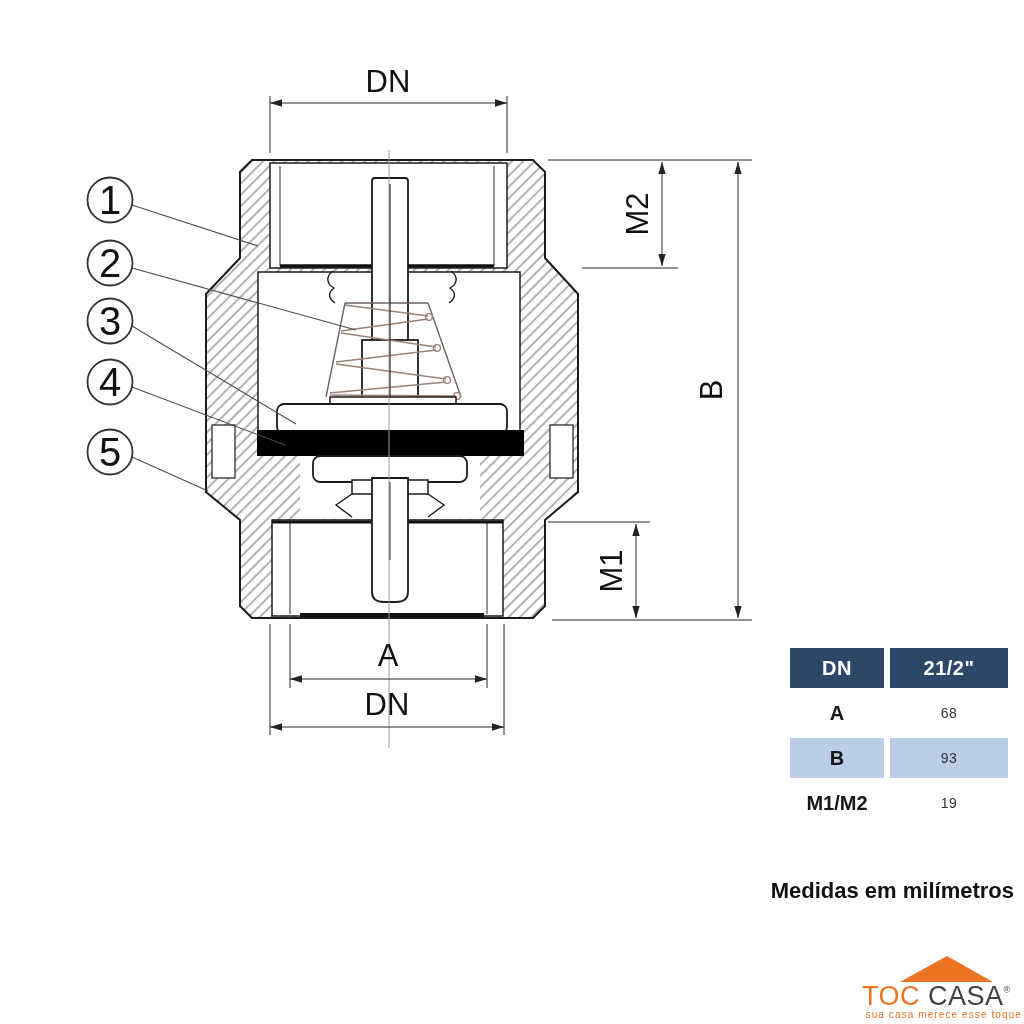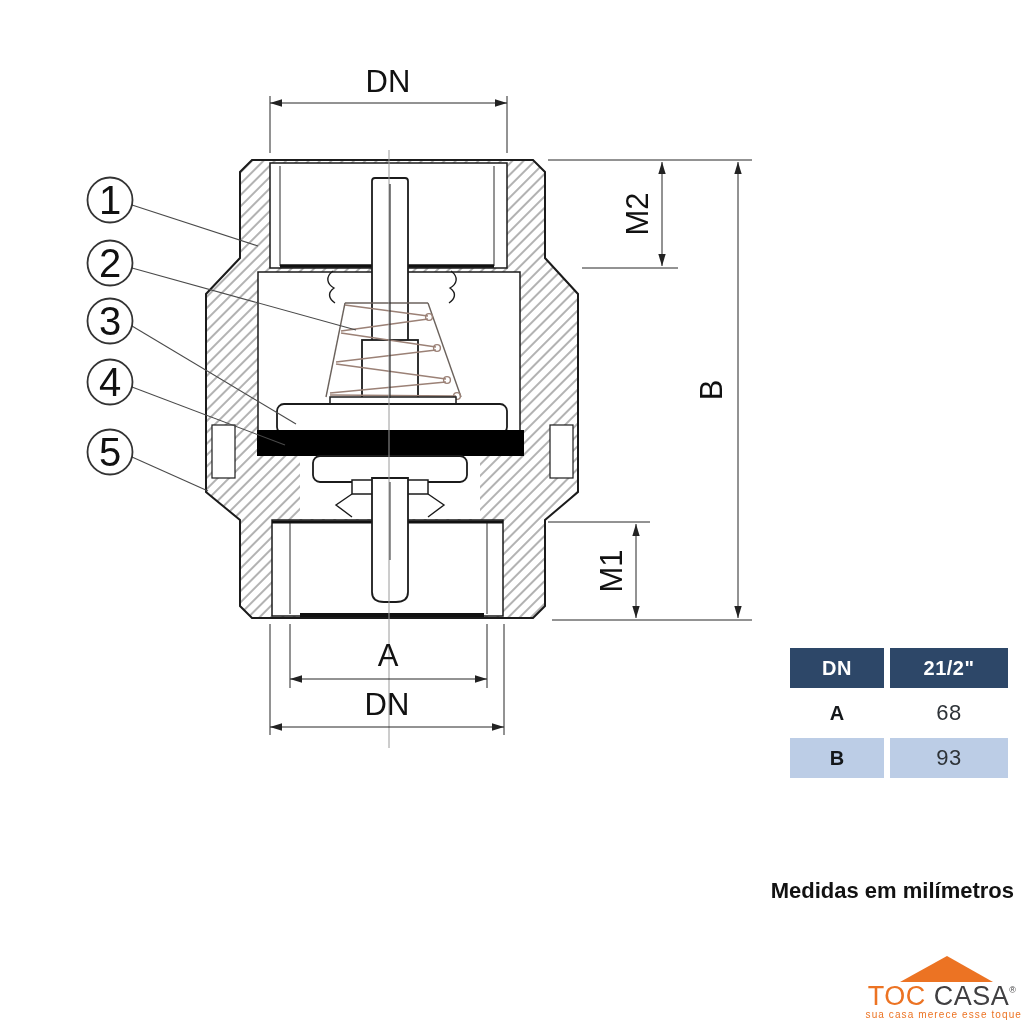--- a/index.html
+++ b/index.html
@@ -11,29 +11,29 @@
 
   
   .spec-table{position:absolute;left:790px;top:648px;width:220px;}
   .spec-row{display:flex;gap:6px;height:40px;margin-bottom:5px;}
   .cell{display:flex;align-items:center;justify-content:center;}
   .cell.label{width:94px;}
   .cell.value{width:118px;}
   .spec-row.header .cell{background:#2D4768;color:#ffffff;font-weight:bold;font-size:20px;letter-spacing:.5px;}
   .spec-row.alt .cell{background:#BCCDE6;}
   .spec-row:not(.header) .cell.label{font-weight:bold;font-size:20px;color:#14171a;}
-  .spec-row:not(.header) .cell.value{font-weight:normal;font-size:22px;color:#2e3338;letter-spacing:.5px;}
+  .spec-row:not(.header) .cell.value{font-weight:normal;font-size:14px;color:#2e3338;letter-spacing:.5px;}
   .units-note{position:absolute;left:766px;top:878px;width:248px;text-align:right;
     font-size:22px;font-weight:600;color:#121212;}
 
   
   .logo{position:absolute;left:862px;top:952px;width:160px;height:68px;}
   .logo .roof{position:absolute;left:0;top:0;}
   .logo .wordmark{position:absolute;left:0;top:29px;width:160px;white-space:nowrap;
-    font-size:27px;letter-spacing:.5px;text-align:center;}
+    font-size:27px;letter-spacing:.5px;text-align:left;}
   .logo .w1{color:#EC7323;}
   .logo .w2{color:#414042;}
   .logo .reg{font-size:9px;color:#414042;vertical-align:12px;}
   .logo .tagline{position:absolute;left:0;top:57px;width:160px;text-align:right;
     font-size:10px;letter-spacing:1.1px;color:#EC7323;white-space:nowrap;}
 </style>
 </head>
 <body>
 
 <svg id="drawing" width="1024" height="1024" viewBox="0 0 1024 1024">
@@ -170,20 +170,24 @@
     <div class="cell value">21/2"</div>
   </div>
   <div class="spec-row">
     <div class="cell label">A</div>
     <div class="cell value">68</div>
   </div>
   <div class="spec-row alt">
     <div class="cell label">B</div>
     <div class="cell value">93</div>
   </div>
+  <div class="spec-row">
+    <div class="cell label">M1/M2</div>
+    <div class="cell value">19</div>
+  </div>
 </div>
 <div class="units-note">Medidas em milímetros</div>
 
 <div class="logo">
   <svg class="roof" width="160" height="32" viewBox="0 0 160 32">
     <polygon points="85,4 131,30 38,30" fill="#EC7323"></polygon>
   </svg>
   <div class="wordmark"><span class="w1">TOC</span><span class="w2"> </span><span class="w2">CASA</span><span class="reg">®</span></div>
   <div class="tagline">sua casa merece esse toque</div>
 </div>

